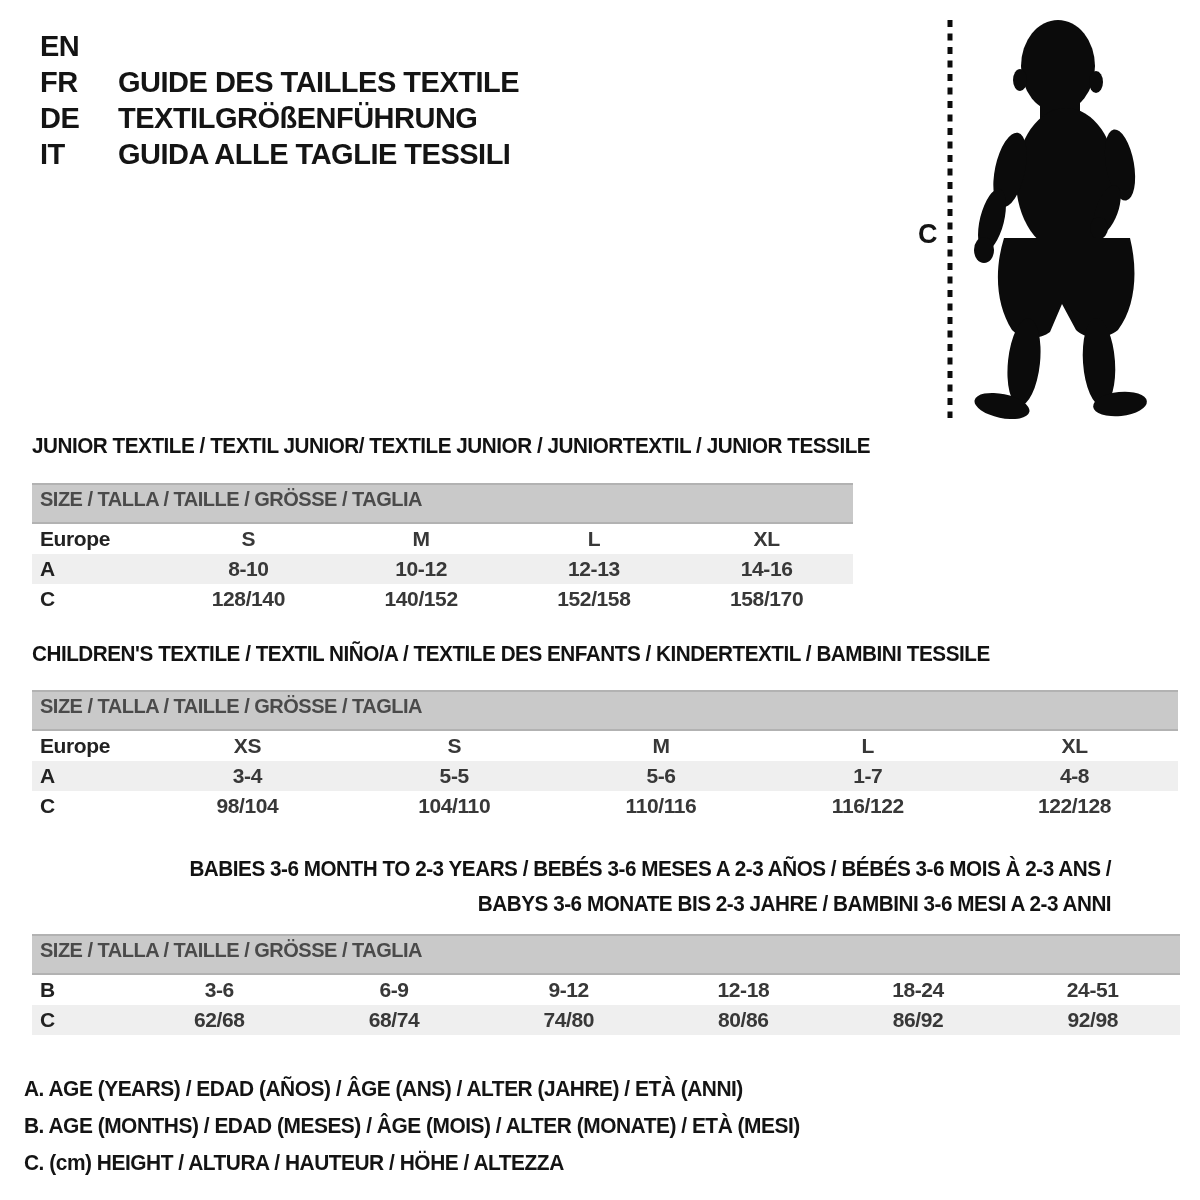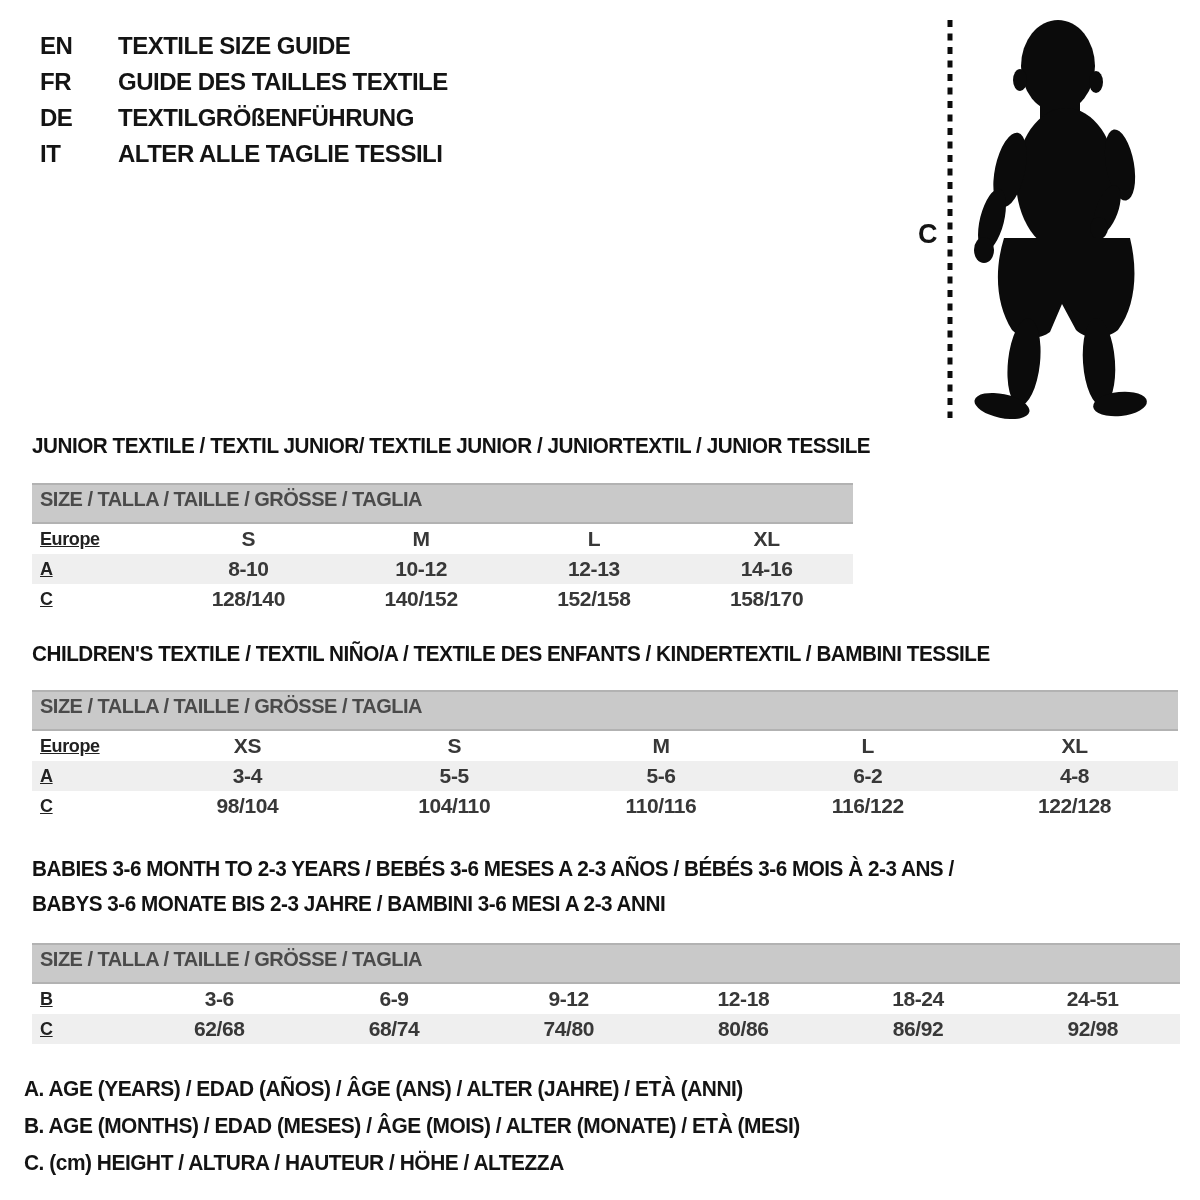--- a/index.html
+++ b/index.html
@@ -2,77 +2,76 @@
 <html><head>
 <meta charset="utf-8">
 <style>
   html,body{margin:0;padding:0;background:#fff;}
   body{width:1200px;height:1200px;overflow:hidden;position:relative;
        font-family:"Liberation Sans",sans-serif;color:#141414;}
   .page{position:absolute;inset:0;background:#fff;}
 
   
   .lang-block{position:absolute;left:40px;top:28px;}
-  .lang-row{display:flex;line-height:36px;font-size:24px;font-weight:700;letter-spacing:-0.5px;}
+  .lang-row{display:flex;line-height:36px;font-size:29px;font-weight:700;letter-spacing:-0.5px;}
   .lang-code{width:78px;flex:0 0 78px;}
   .lang-title{white-space:nowrap;}
 
   
   .figure{position:absolute;left:900px;top:0;width:300px;height:440px;}
 
   
   .section{position:absolute;left:32px;}
   .sec-junior{top:435px;width:821px;}
   .sec-children{top:643px;width:1146px;}
   .sec-babies{top:851px;width:1148px;}
   .sec-title{font-size:22px;font-weight:700;letter-spacing:-0.5px;line-height:22px;
              white-space:nowrap;transform:scaleX(0.94);transform-origin:left center;color:#121212;}
   .sec-title.mb26{margin-bottom:26px;}
   .sec-title.mb25{margin-bottom:25px;}
-  .babies-title{line-height:35px;margin-bottom:22px;}
+  .babies-title{line-height:35px;margin-bottom:13px;text-align:right;}
   .babies-title .sec-title{line-height:35px;}
 
   .size-bar{height:41px;line-height:28px;background:#c9c9c9;border-top:2px solid #b2b2b2;
             border-bottom:2px solid #b2b2b2;box-sizing:border-box;
             font-size:20px;font-weight:700;letter-spacing:-0.5px;color:#4a4a4a;padding-left:8px;}
 
   .trow{display:flex;height:30px;align-items:center;font-weight:700;letter-spacing:-0.4px;}
   .trow.shade{background:#efefef;}
-  .tlabel{flex:0 0 auto;padding-left:8px;box-sizing:border-box;font-size:18px;color:#222;text-decoration:underline;}
+  .tlabel{flex:0 0 auto;padding-left:8px;box-sizing:border-box;font-size:21px;color:#222;}
   .sec-junior .tlabel{width:130px;}
   .sec-children .tlabel{width:112px;}
   .sec-babies .tlabel{width:100px;}
   .tval{flex:1 1 0;text-align:center;font-size:21px;color:#383838;}
 
   
   .notes{position:absolute;left:24px;top:1070px;}
   .note-line{font-size:22px;font-weight:700;letter-spacing:-0.5px;line-height:37px;
              white-space:nowrap;transform:scaleX(0.95);transform-origin:left center;}
 </style>
 </head>
 <body>
 
 <div class="page">
 
   <div class="lang-block">
     <div class="lang-row">
       <span class="lang-code">EN</span>
-      <span class="lang-title">TEXTILE SIZE GUIDE</span>
     </div>
     <div class="lang-row">
       <span class="lang-code">FR</span>
       <span class="lang-title">GUIDE DES TAILLES TEXTILE</span>
     </div>
     <div class="lang-row">
       <span class="lang-code">DE</span>
       <span class="lang-title">TEXTILGRÖßENFÜHRUNG</span>
     </div>
     <div class="lang-row">
       <span class="lang-code">IT</span>
-      <span class="lang-title">ALTER ALLE TAGLIE TESSILI</span>
+      <span class="lang-title">GUIDA ALLE TAGLIE TESSILI</span>
     </div>
   </div>
 
   <div class="figure">
     <svg width="300" height="440" viewBox="0 0 300 440" xmlns="http://www.w3.org/2000/svg">
       <g>
         <line x1="50" y1="20" x2="50" y2="418" stroke="#0b0b0b" stroke-width="5" stroke-dasharray="7 6.5"></line>
       </g>
       <text x="18" y="243" font-size="27" font-weight="bold" fill="#141414" font-family="Liberation Sans, sans-serif">C</text>
       <g fill="#0b0b0b">
@@ -131,21 +130,21 @@
       <span class="tval">S</span>
       <span class="tval">M</span>
       <span class="tval">L</span>
       <span class="tval">XL</span>
     </div>
     <div class="trow shade">
       <span class="tlabel">A</span>
       <span class="tval">3-4</span>
       <span class="tval">5-5</span>
       <span class="tval">5-6</span>
-      <span class="tval">6-2</span>
+      <span class="tval">1-7</span>
       <span class="tval">4-8</span>
     </div>
     <div class="trow">
       <span class="tlabel">C</span>
       <span class="tval">98/104</span>
       <span class="tval">104/110</span>
       <span class="tval">110/116</span>
       <span class="tval">116/122</span>
       <span class="tval">122/128</span>
     </div>

